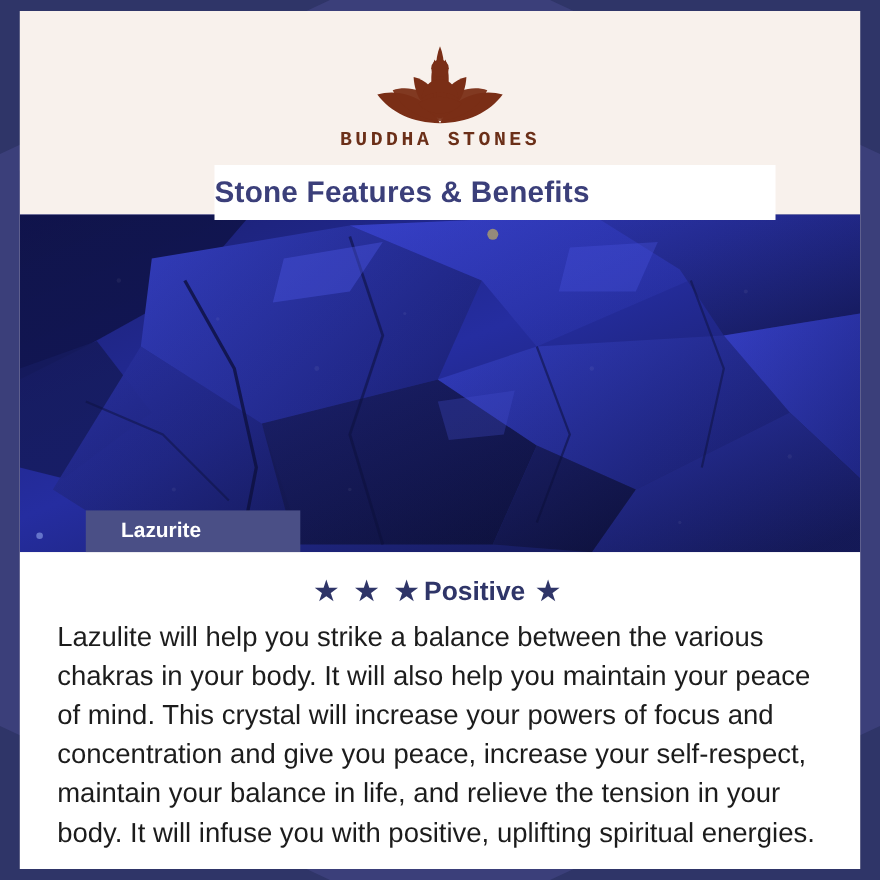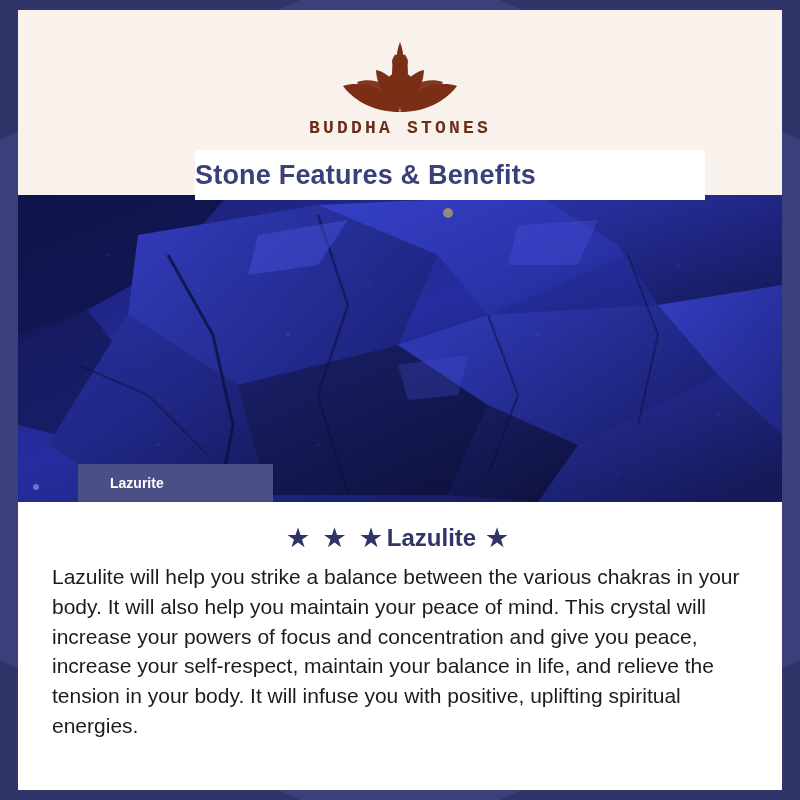--- a/index.html
+++ b/index.html
@@ -131,21 +131,21 @@
     height: 38px;
     background: #4a4f86;
     display: flex;
     align-items: center;
     padding-left: 32px;
     box-sizing: border-box;
     z-index: 5;
   }
   .stone-label span {
     color: #ffffff;
-    font-size: 14px;
+    font-size: 19px;
     font-weight: bold;
   }
 
   
   .body-area {
     position: absolute;
     left: 0;
     top: 492px;
     width: 764px;
     height: 288px;
@@ -171,21 +171,21 @@
   .kw .star {
     color: #2f3568;
     font-size: 24px;
     margin-right: 5px;
     line-height: 1;
   }
   .kw + .kw { margin-left: 4px; }
 
   .desc {
     margin: 0;
-    font-size: 21px;
+    font-size: 25px;
     line-height: 1.42;
     color: #1c1c1c;
     text-align: left;
   }
 </style>
 </head>
 <body>
 
 <div id="page">
 
@@ -304,21 +304,21 @@
     <div class="body-area">
       <div class="keywords">
         <span class="kw">
           <span class="star">★</span>
         </span>
         <span class="kw">
           <span class="star">★</span>
         </span>
         <span class="kw">
           <span class="star">★</span>
-          <span>Lazulite</span>
+          <span>Positive</span>
         </span>
         <span class="kw">
           <span class="star">★</span>
         </span>
       </div>
 
       <p class="desc">Lazulite will help you strike a balance between the various chakras in your body. It will also help you maintain your peace of mind. This crystal will increase your powers of focus and concentration and give you peace, increase your self-respect, maintain your balance in life, and relieve the tension in your body. It will infuse you with positive, uplifting spiritual energies.</p>
     </div>
 
   </div>

